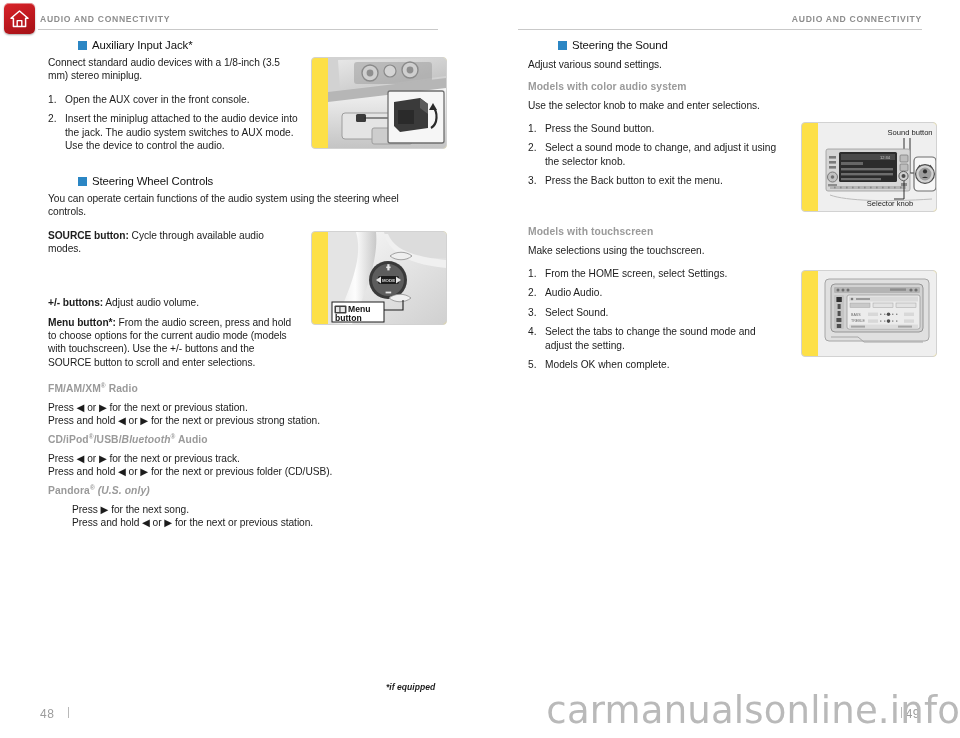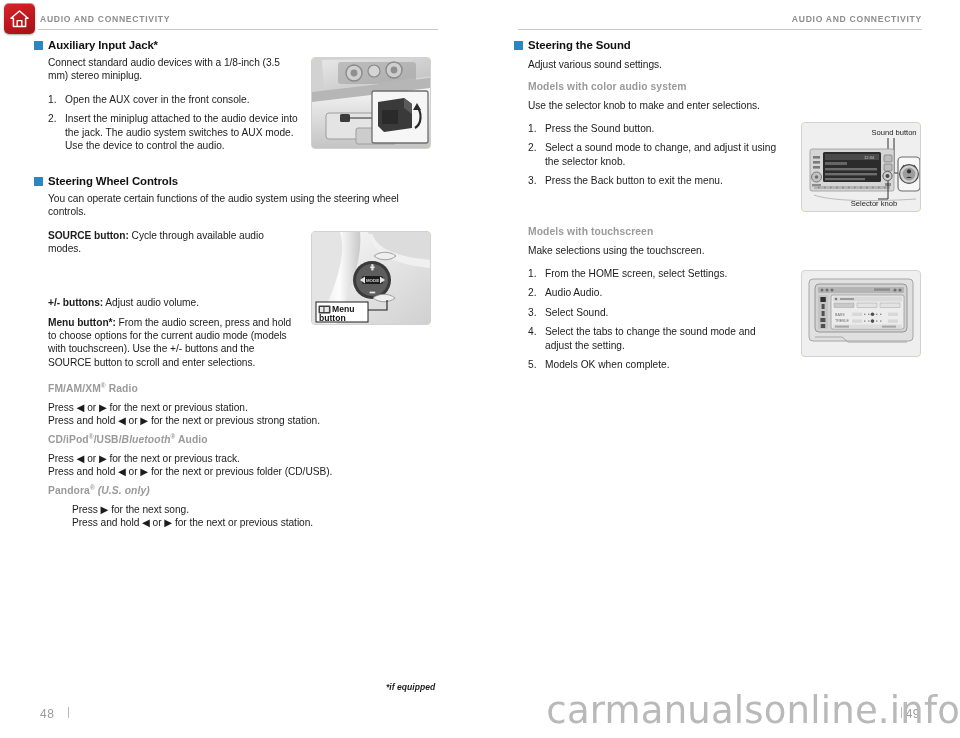--- a/index.html
+++ b/index.html
@@ -59,24 +59,25 @@
     top: 29px;
     height: 1px;
     background: #c9c9c9;
   }
   .rule-left  { left: 38px; width: 400px; }
 
   
   .h1 {
     position: absolute;
     font-size: 11.4px;
-    font-weight: bold;
+    font-weight: normal;
     color: #111;
     letter-spacing: -0.1px;
     white-space: nowrap;
+    margin-left: 44px;
   }
   .h1 .bullet {
     display: inline-block;
     width: 9px;
     height: 9px;
     background: #2b86c4;
     margin-right: 5px;
     position: relative;
     top: 1px;
   }
@@ -120,20 +121,21 @@
   }
   .olist .txt { flex: 1 1 auto; }
 
   
   .fig {
     position: absolute;
     background: #fde047;
     border: 1px solid #d2d2d2;
     border-radius: 4px;
     overflow: hidden;
+    padding-left: 16px;
   }
   .fig svg { display: block; }
 
   
   .footnote {
     position: absolute;
     font-size: 8.6px;
     font-style: italic;
     font-weight: bold;
     color: #1c1c1c;

